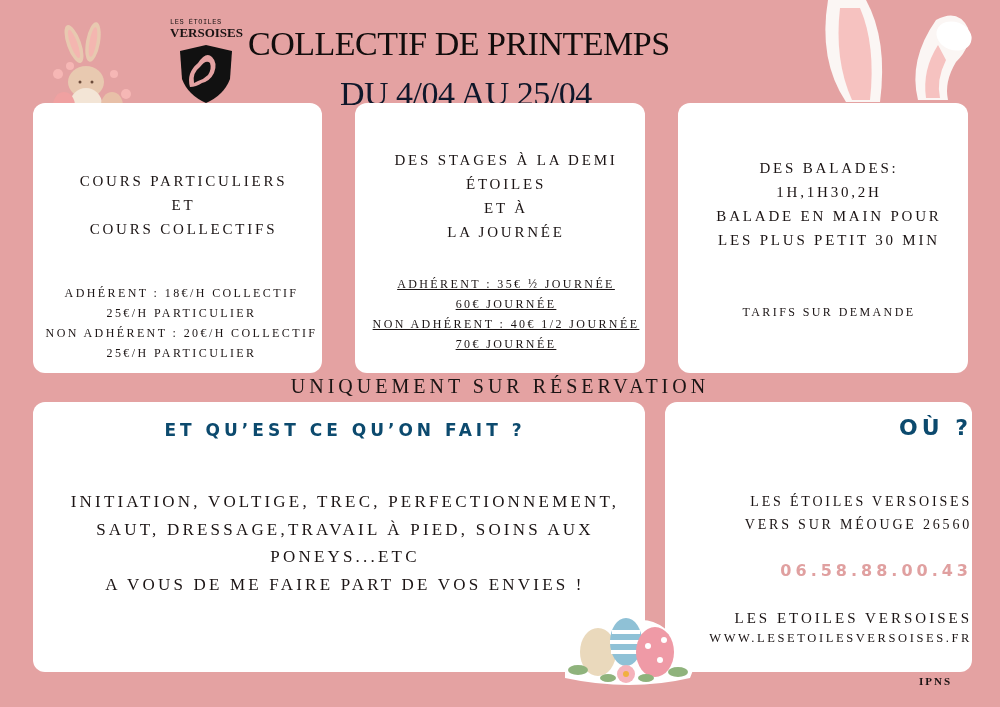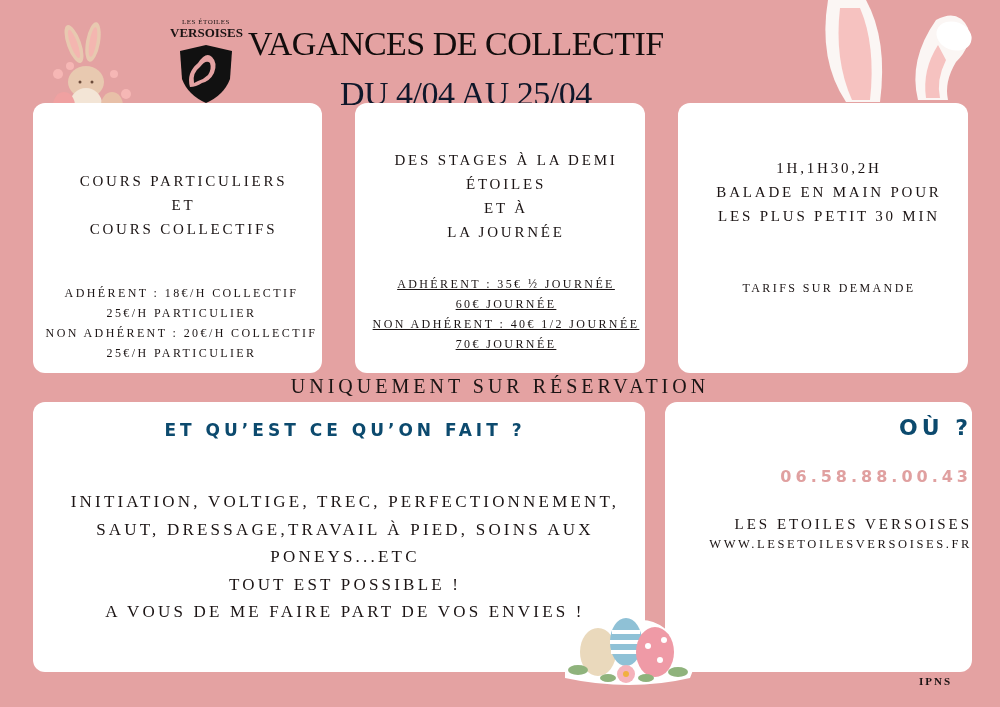--- a/index.html
+++ b/index.html
@@ -35,21 +35,21 @@
     }
     #reservation {
       position: absolute; left: 262px; top: 372px; width: 476px; text-align: center;
       font-family: "Liberation Serif", serif; font-size: 20px; letter-spacing: 4px; line-height: 28px;
     }
     .pink-head {
       font-family: "DejaVu Sans", sans-serif; font-weight: bold; color: #0c4a6e;
       letter-spacing: 4px;
     }
     #logo { position: absolute; left: 170px; top: 18px; width: 72px; height: 96px; }
-    #logo .lt { font-family: Liberation Serif, serif; font-size: 7px; text-align: center; letter-spacing: 0.5px; }
+    #logo .lt { font-family: Liberation Mono, monospace; font-size: 7px; text-align: left; letter-spacing: 0.5px; }
     #logo .lb { font-family: "Liberation Serif", serif; font-size: 13px; text-align: center; font-weight: bold; letter-spacing: 0px; margin-top: -1px;}
     #ipns { position: absolute; left: 919px; top: 675px; font-family: "Liberation Serif", serif; font-size: 11px; letter-spacing: 2px; font-weight: bold; }
   </style>
 </head>
 <body>
 
 <div style="position:absolute;left:36px;top:22px;width:108px;height:100px;">
   <svg width="108" height="100" viewBox="0 0 108 100">
     <ellipse cx="38" cy="22" rx="7" ry="20" fill="#e8c9b0" transform="rotate(-20 38 22)"></ellipse>
     <ellipse cx="38" cy="22" rx="3.5" ry="15" fill="#f4b6b0" transform="rotate(-20 38 22)"></ellipse>
@@ -82,21 +82,21 @@
 <div id="logo">
   <div class="lt">LES ÉTOILES</div>
   <div class="lb">VERSOISES</div>
   <svg width="60" height="62" viewBox="0 0 60 62" style="display:block;margin:2px auto 0;">
     <path d="M4 8 L30 2 L56 8 L54 36 Q48 52 30 60 Q12 52 6 36 Z" fill="#111"></path>
     <path d="M14 44 Q10 30 22 20 Q30 8 36 14 Q42 20 38 30 Q34 38 26 40 Q20 44 14 44 Z" fill="#e4a2a2"></path>
     <path d="M18 40 Q16 30 24 24 Q30 16 34 20 Q36 26 32 32 Q28 36 22 38 Z" fill="#111"></path>
   </svg>
 </div>
 
-<div id="title1">VAGANCES DE COLLECTIF</div>
+<div id="title1">COLLECTIF DE PRINTEMPS</div>
 <div id="title2">DU 4/04 AU 25/04</div>
 
 <div class="box" id="b1">
   <div class="hdr" style="margin-top:66px;">
     <div>COURS PARTICULIERS</div>
     <div>ET</div>
     <div>COURS COLLECTIFS</div>
   </div>
   <div class="price" style="margin-top:42px;margin-left:-4px;">
     <div>ADHÉRENT : 18€/H COLLECTIF</div>
@@ -116,42 +116,46 @@
   <div class="price" style="margin-top:30px;text-decoration:underline;">
     <div>ADHÉRENT : 35€ ½ JOURNÉE</div>
     <div>60€ JOURNÉE</div>
     <div>NON ADHÉRENT : 40€ 1/2 JOURNÉE</div>
     <div>70€ JOURNÉE</div>
   </div>
 </div>
 
 <div class="box" id="b3">
   <div class="hdr" style="margin-top:53px;">
+    <div>DES BALADES:</div>
     <div>1H,1H30,2H</div>
     <div>BALADE EN MAIN POUR</div>
     <div>LES PLUS PETIT 30 MIN</div>
   </div>
   <div class="price" style="margin-top:50px;">TARIFS SUR DEMANDE</div>
 </div>
 
 <div id="reservation">UNIQUEMENT SUR RÉSERVATION</div>
 
 <div class="box" id="b4">
   <div class="pink-head" style="margin-top:16px;font-size:17px;line-height:24px;">ET QU’EST CE QU’ON FAIT ?</div>
   <div class="hdr" style="margin-top:46px;font-size:17px;line-height:27.5px;letter-spacing:3.2px;white-space:nowrap;">
     <div>INITIATION, VOLTIGE, TREC, PERFECTIONNEMENT,</div>
     <div>SAUT, DRESSAGE,TRAVAIL À PIED, SOINS AUX</div>
     <div>PONEYS...ETC</div>
-    <div>TOUT EST POSSIBLE !</div>
     <div>A VOUS DE ME FAIRE PART DE VOS ENVIES !</div>
   </div>
 </div>
 
 <div class="box" id="b5">
   <div class="pink-head" style="margin-top:12px;font-size:22px;line-height:28px;">OÙ ?</div>
+  <div class="hdr" style="margin-top:48px;font-size:14px;line-height:23px;">
+    <div>LES ÉTOILES VERSOISES</div>
+    <div>VERS SUR MÉOUGE 26560</div>
+  </div>
   <div style="margin-top:25px;font-family:'DejaVu Sans',sans-serif;font-size:16px;letter-spacing:4px;color:#e0a0a0;font-weight:bold;">06.58.88.00.43</div>
   <div class="hdr" style="margin-top:28px;font-size:15px;line-height:20px;letter-spacing:3px;">LES ETOILES VERSOISES</div>
   <div class="price" style="margin-top:0px;font-size:12.5px;letter-spacing:2.6px;margin-left:-10px;">WWW.LESETOILESVERSOISES.FR</div>
 </div>
 
 <div style="position:absolute;left:560px;top:612px;width:135px;height:76px;">
   <svg width="135" height="76" viewBox="0 0 135 76">
     <path d="M5 60 Q0 40 25 40 Q40 0 70 10 Q100 0 125 40 Q138 50 130 66 Q70 80 5 66 Z" fill="#ffffff"></path>
     <ellipse cx="38" cy="40" rx="18" ry="24" fill="#ead9bc"></ellipse>
     <ellipse cx="66" cy="30" rx="16" ry="24" fill="#8fc1d6"></ellipse>

